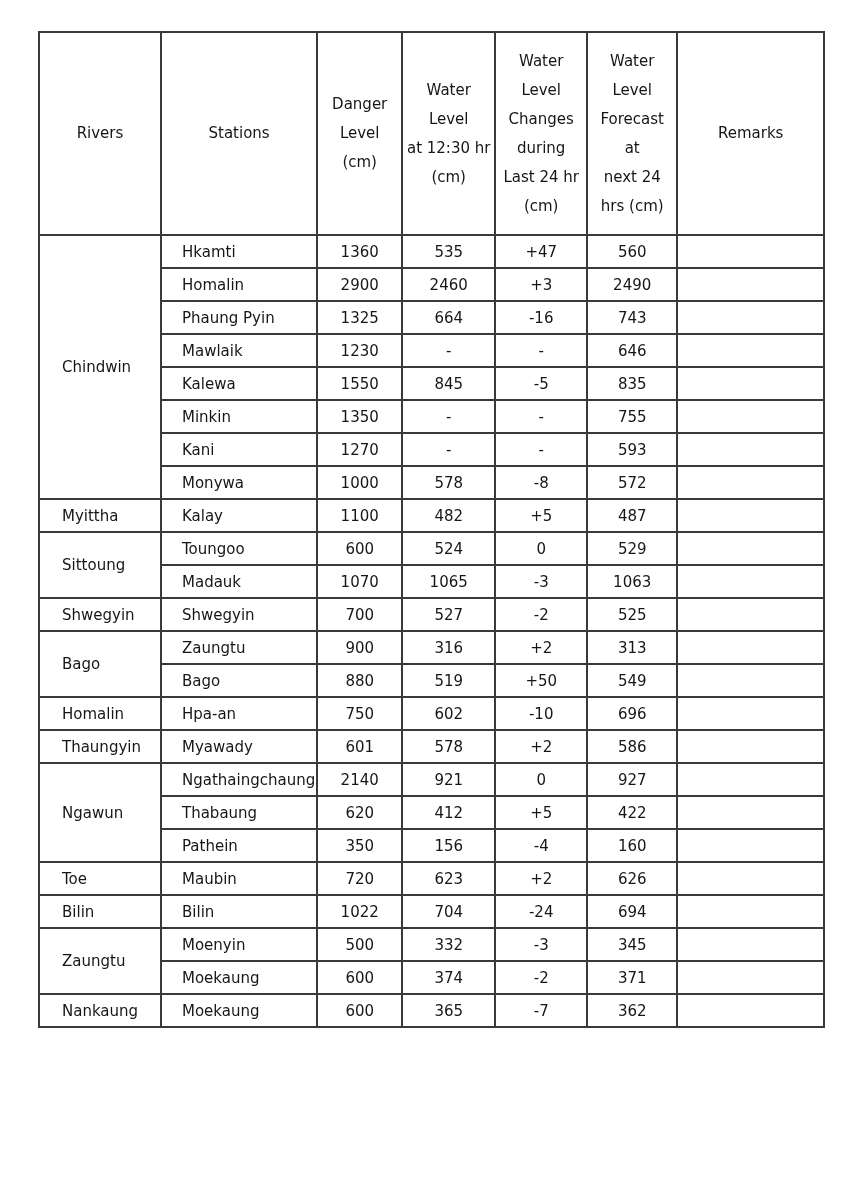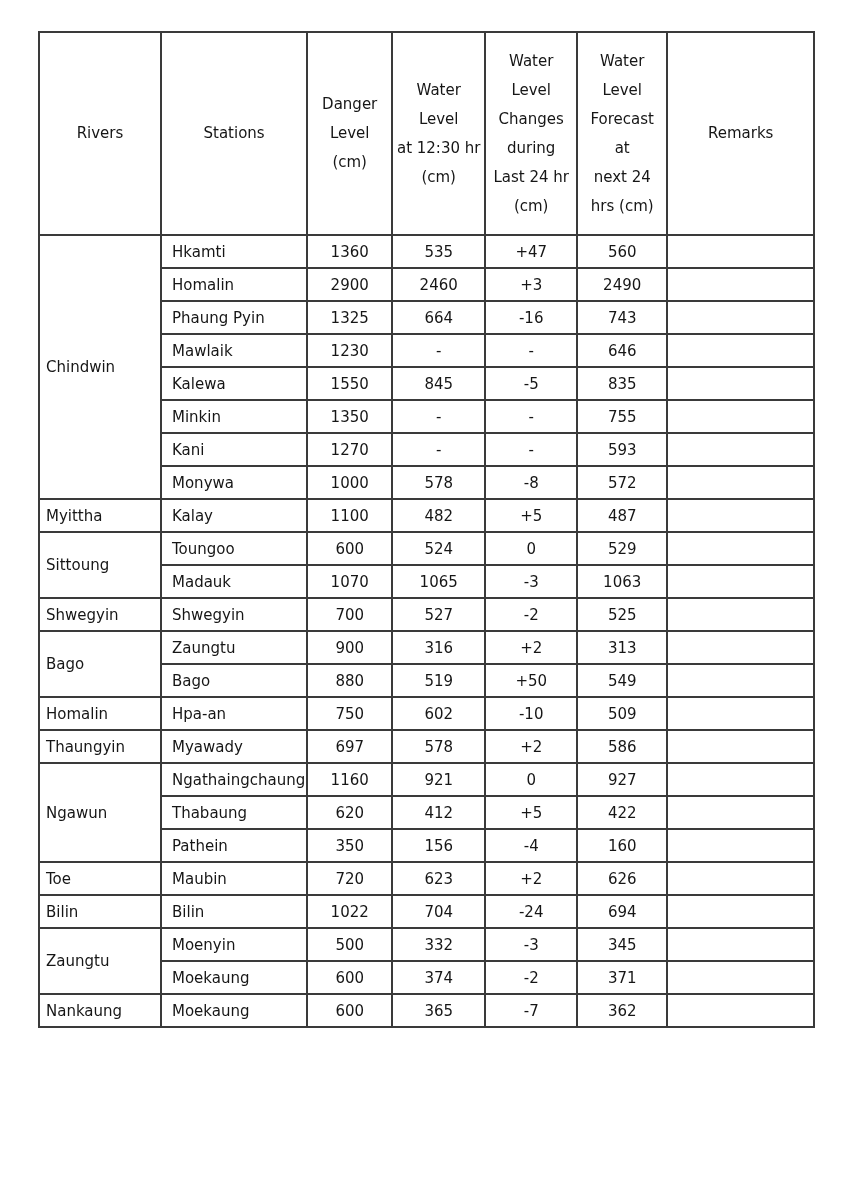--- a/index.html
+++ b/index.html
@@ -43,25 +43,25 @@
   th {
     text-align: center;
     vertical-align: middle;
     white-space: pre-line;
     line-height: 29px;
     padding: 0 2px;
   }
   td { vertical-align: middle; }
   td.river-cell {
     text-align: left;
-    padding-left: 6px;
+    padding-left: 22px;
   }
   td.cell-station {
     text-align: left;
-    padding-left: 10px;
+    padding-left: 20px;
     white-space: nowrap;
   }
   td.cell-num {
     text-align: center;
   }
   td.cell-remarks {
     text-align: left;
   }
 </style>
 </head>
@@ -220,36 +220,36 @@
           <td class="cell-num">+50</td>
           <td class="cell-num">549</td>
           <td class="cell-remarks"></td>
         </tr>
         <tr>
           <td class="river-cell" rowspan="1">Homalin</td>
           <td class="cell-station">Hpa-an</td>
           <td class="cell-num">750</td>
           <td class="cell-num">602</td>
           <td class="cell-num">-10</td>
-          <td class="cell-num">509</td>
+          <td class="cell-num">696</td>
           <td class="cell-remarks"></td>
         </tr>
         <tr>
           <td class="river-cell" rowspan="1">Thaungyin</td>
           <td class="cell-station">Myawady</td>
-          <td class="cell-num">697</td>
+          <td class="cell-num">601</td>
           <td class="cell-num">578</td>
           <td class="cell-num">+2</td>
           <td class="cell-num">586</td>
           <td class="cell-remarks"></td>
         </tr>
         <tr>
           <td class="river-cell" rowspan="3">Ngawun</td>
           <td class="cell-station">Ngathaingchaung</td>
-          <td class="cell-num">1160</td>
+          <td class="cell-num">2140</td>
           <td class="cell-num">921</td>
           <td class="cell-num">0</td>
           <td class="cell-num">927</td>
           <td class="cell-remarks"></td>
         </tr>
         <tr>
           <td class="cell-station">Thabaung</td>
           <td class="cell-num">620</td>
           <td class="cell-num">412</td>
           <td class="cell-num">+5</td>

